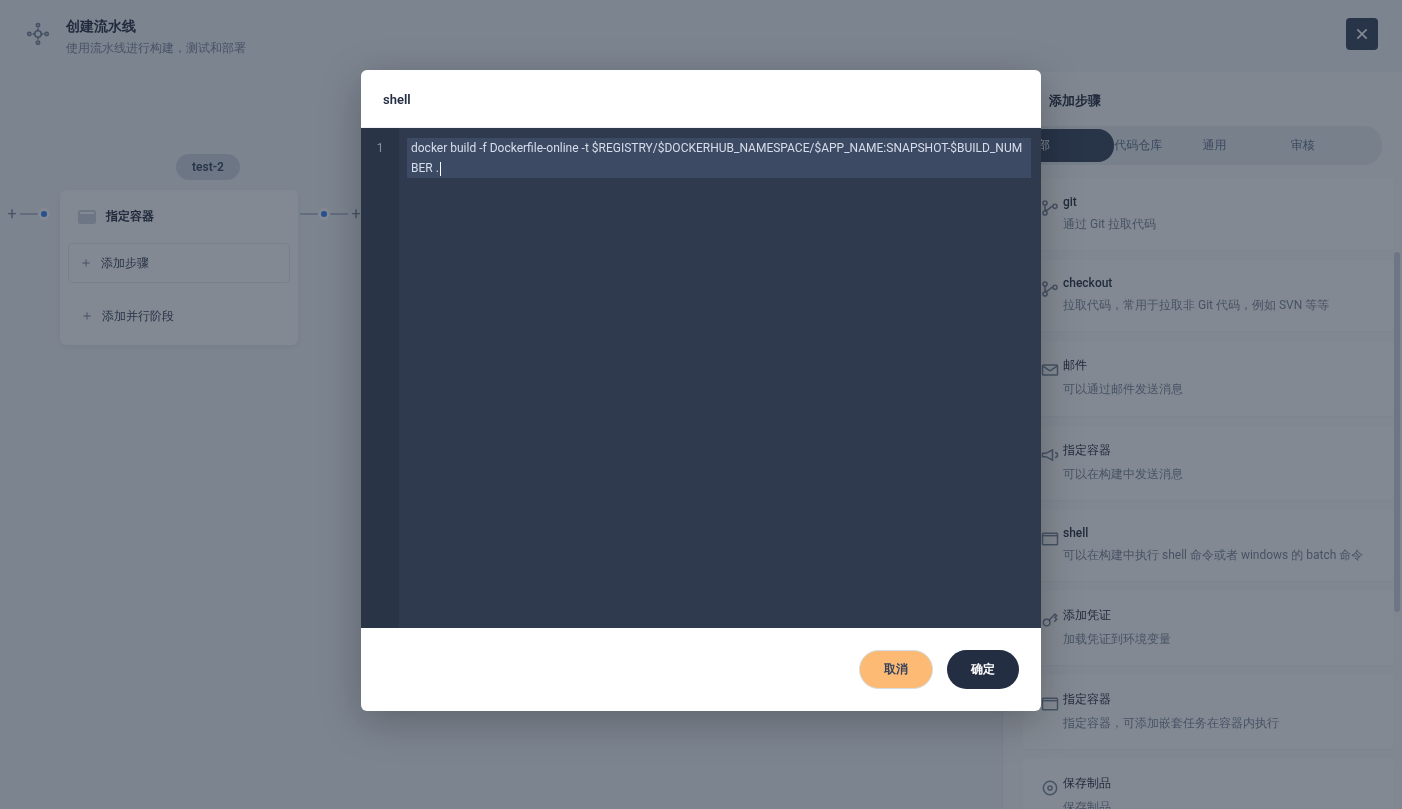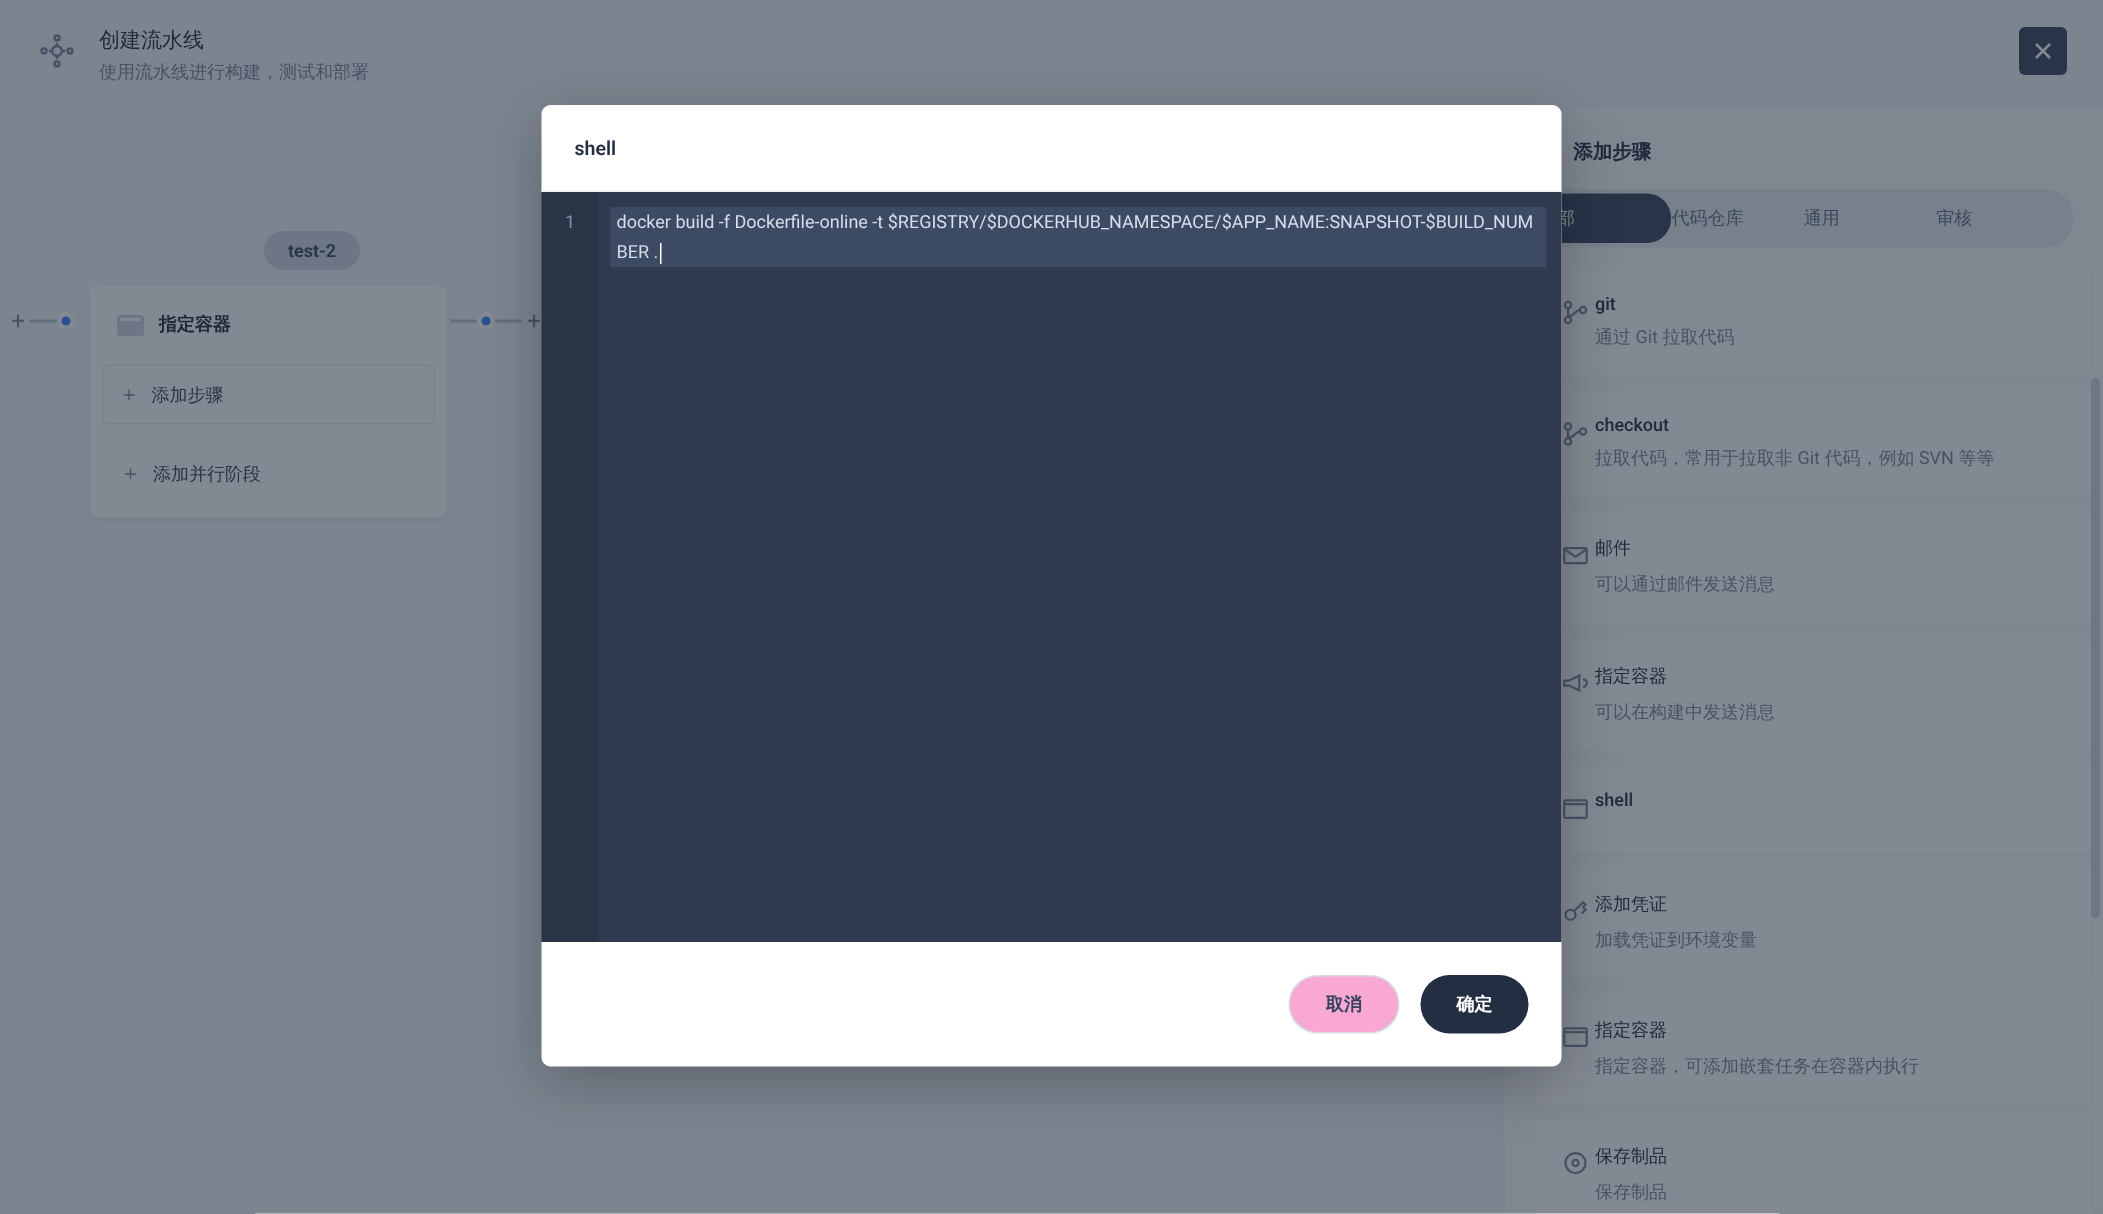--- a/index.html
+++ b/index.html
@@ -1,21 +1,21 @@
 <!DOCTYPE html>
 <html><head>
 <meta charset="utf-8">
 <style>
 *{box-sizing:border-box;margin:0;padding:0;font-family:-apple-system,BlinkMacSystemFont,"Segoe UI",Roboto,"PingFang SC","Microsoft YaHei",sans-serif}
 body{background:#eff4f9;width:1402px;height:809px;overflow:hidden;position:relative}
 .page{position:absolute;inset:0}
 .header{display:flex;align-items:flex-start;padding:18px 24px;gap:14px}
 .header-icon{width:28px;height:28px;display:flex;align-items:center;justify-content:center;color:#79879c;margin-top:2px}
 .header-texts{flex:1}
-.header-title{font-size:14px;font-weight:400;color:#242e42}
+.header-title{font-size:14px;font-weight:700;color:#242e42}
 .header-sub{font-size:12px;color:#79879c;margin-top:4px}
 .close-btn{width:32px;height:32px;border-radius:4px;background:#36435c;color:#fff;display:flex;align-items:center;justify-content:center;cursor:pointer}
 .main-area{position:absolute;top:72px;left:0;right:0;bottom:0;display:flex}
 .canvas{flex:1;position:relative;padding:20px}
 .stage-chip{position:absolute;top:82px;left:176px;background:#cdd6e3;color:#36435c;font-size:12px;font-weight:600;padding:6px 16px;border-radius:14px}
 .stage-card{position:absolute;top:118px;left:60px;width:238px;background:#fff;border-radius:6px;box-shadow:0 2px 6px rgba(0,0,0,0.06);padding:8px}
 .card-row{display:flex;align-items:center;gap:10px;padding:10px;border-radius:4px;font-size:12px;cursor:pointer}
 .card-row.hover-row{background:transparent}
 .mini-icon{width:18px;height:14px;background:#cdd6e3;border-radius:2px;position:relative}
 .mini-icon::before{content:"";position:absolute;left:2px;right:2px;top:2px;height:2px;background:#fff}
@@ -45,21 +45,21 @@
 .overlay{position:absolute;inset:0;background:rgba(30,40,56,.55);display:flex;align-items:flex-start;justify-content:center;padding-top:70px}
 .modal{width:680px;background:#fff;border-radius:6px;box-shadow:0 10px 40px rgba(0,0,0,.25);display:flex;flex-direction:column}
 .modal-header{padding:22px 22px 20px;font-size:13px;font-weight:600;color:#242e42;border-bottom:1px solid #eef2f6}
 .editor{margin:0;height:500px;background:#2f3a4f;display:flex;font-family:Menlo,Consolas,monospace;font-size:12px}
 .gutter{width:38px;background:#2a3447;color:#8493a8;text-align:center;padding-top:10px;line-height:20px}
 .code-area{flex:1;padding:10px 10px 10px 8px;color:#d6deeb;position:relative}
 .code-line{background:#3c4a63;padding:0 4px;line-height:20px;white-space:pre-wrap;word-break:break-all}
 .cursor{display:inline-block;width:1px;height:14px;background:#fff;vertical-align:middle;margin-left:1px}
 .modal-footer{display:flex;justify-content:flex-end;gap:14px;padding:22px}
 .btn{padding:10px 24px;border-radius:20px;font-size:12px;font-weight:600;cursor:pointer;border:none}
-.btn-cancel{background:#f9a8d4;border:1px solid #d5dce6;color:#36435c}
+.btn-cancel{background:#fdba74;border:1px solid #d5dce6;color:#36435c}
 .btn-ok{background:#242e42;color:#fff}
 svg{display:block}
 </style>
 </head>
 <body>
 
 <div class="page">
   <div class="header">
     <div class="header-icon">
       <svg width="26" height="26" viewBox="0 0 24 24" fill="none" stroke="currentColor" stroke-width="1.6">
@@ -191,20 +191,21 @@
           </div>
           <div class="step-item">
             <div class="step-ic">
               <svg width="20" height="20" viewBox="0 0 24 24" fill="none" stroke="currentColor" stroke-width="1.8">
                 <rect x="3" y="5" width="18" height="14" rx="1"></rect>
                 <line x1="3" y1="8" x2="21" y2="8"></line>
               </svg>
             </div>
             <div>
               <div class="step-name">shell</div>
+              <div class="step-desc">可以在构建中执行 shell 命令或者 windows 的 batch 命令</div>
             </div>
           </div>
           <div class="step-item">
             <div class="step-ic">
               <svg width="20" height="20" viewBox="0 0 24 24" fill="none" stroke="currentColor" stroke-width="1.8">
                 <circle cx="8" cy="15" r="4"></circle>
                 <path d="M11 12l7-7 2 2-2 2 2 2-3 3"></path>
               </svg>
             </div>
             <div>

